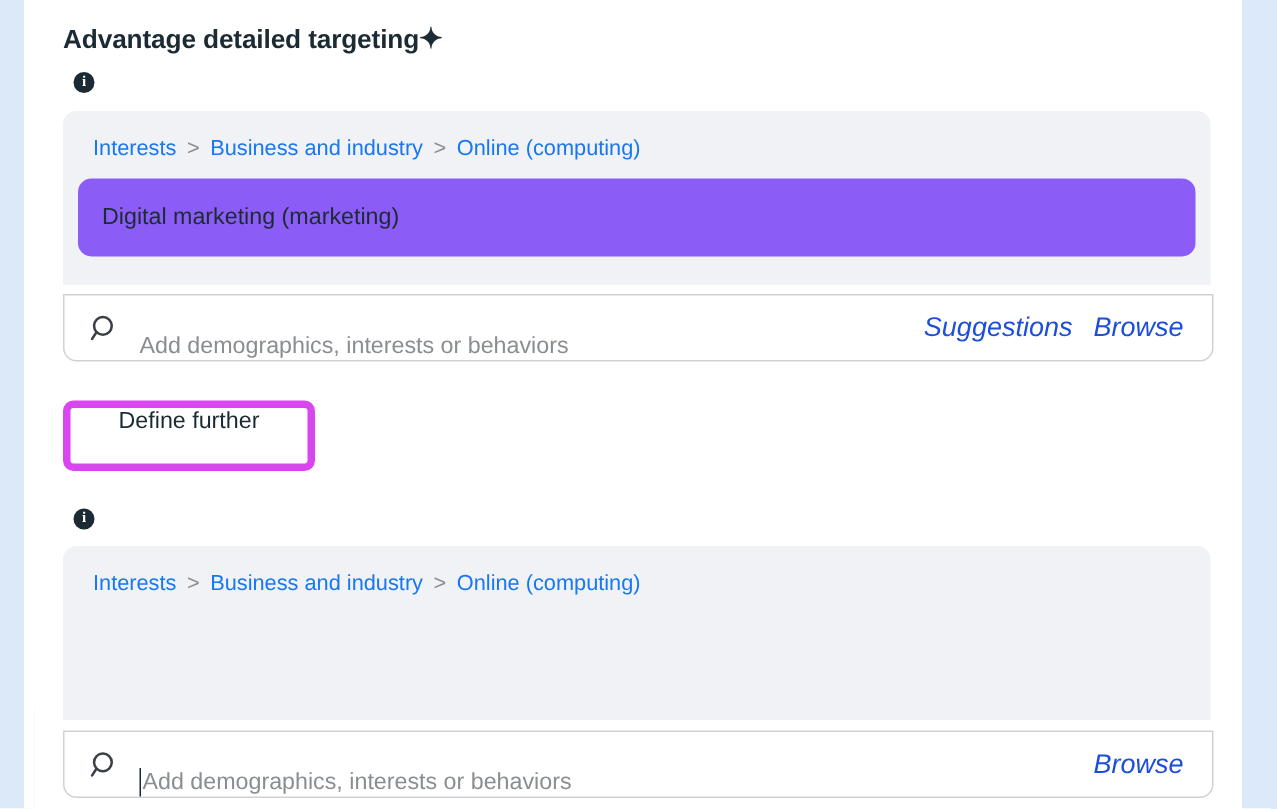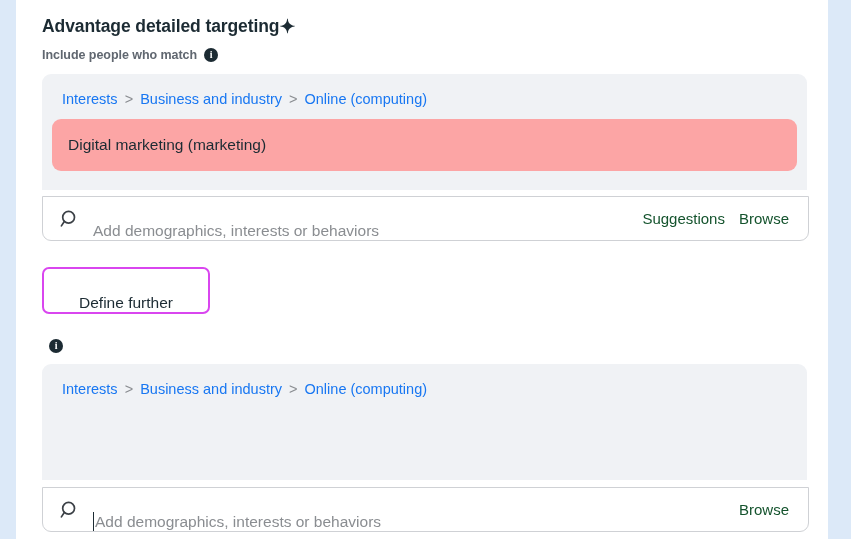--- a/index.html
+++ b/index.html
@@ -121,21 +121,21 @@
     color: #1877f2;
     cursor: pointer;
   }
   .breadcrumb .sep {
     color: #8a8d91;
     margin: 0 3px;
   }
 
   .token-chip {
     margin-top: 10px;
-    background: #fca5a5;
+    background: #8b5cf6;
     border-radius: 9px;
     height: 52px;
     display: flex;
     align-items: center;
     padding: 0 16px;
     font-size: 15.5px;
     color: #1c2b33;
   }
 
   
@@ -186,60 +186,60 @@
 
   .search-actions {
     flex: 0 0 auto;
     display: flex;
     align-items: center;
     gap: 14px;
     padding-right: 19px;
     white-space: nowrap;
   }
   .search-action {
-    font-size: 15px;
-    color: #14532d;
+    font-size: 18px;
+    color: #1d4ed8;
     cursor: pointer;
+    font-style: italic;
   }
 
   
   .define-button {
     position: absolute;
     left: 19px;
     top: 267px;
     width: 168px;
     height: 47px;
     background: #ffffff;
-    border: 2px solid #d946ef;
+    border: 5px solid #d946ef;
     border-radius: 7px;
     font-family: "Liberation Sans", sans-serif;
     font-size: 15.5px;
     color: #1c2b33;
     cursor: pointer;
     display: flex;
-    align-items: flex-end;
+    align-items: flex-start;
     justify-content: center;
   }
 </style>
 </head>
 <body>
 
 <div class="edge-strip left"></div>
 <div class="edge-gap left"></div>
 <div class="edge-strip right"></div>
 
 <div class="content">
 
   <div class="section-title">
     <span>Advantage detailed targeting</span>
       <span class="sparkle-icon">✦</span>
   </div>
 
   <div class="field-label label-include">
-    <span>Include people who match</span>
     <span class="info-icon">i</span>
   </div>
 
   <div class="selection-panel panel-include">
     <div class="breadcrumb">
       <span class="crumb">Interests</span>
       <span class="sep">&gt;</span>
       <span class="crumb">Business and industry</span>
       <span class="sep">&gt;</span>
       <span class="crumb">Online (computing)</span>

